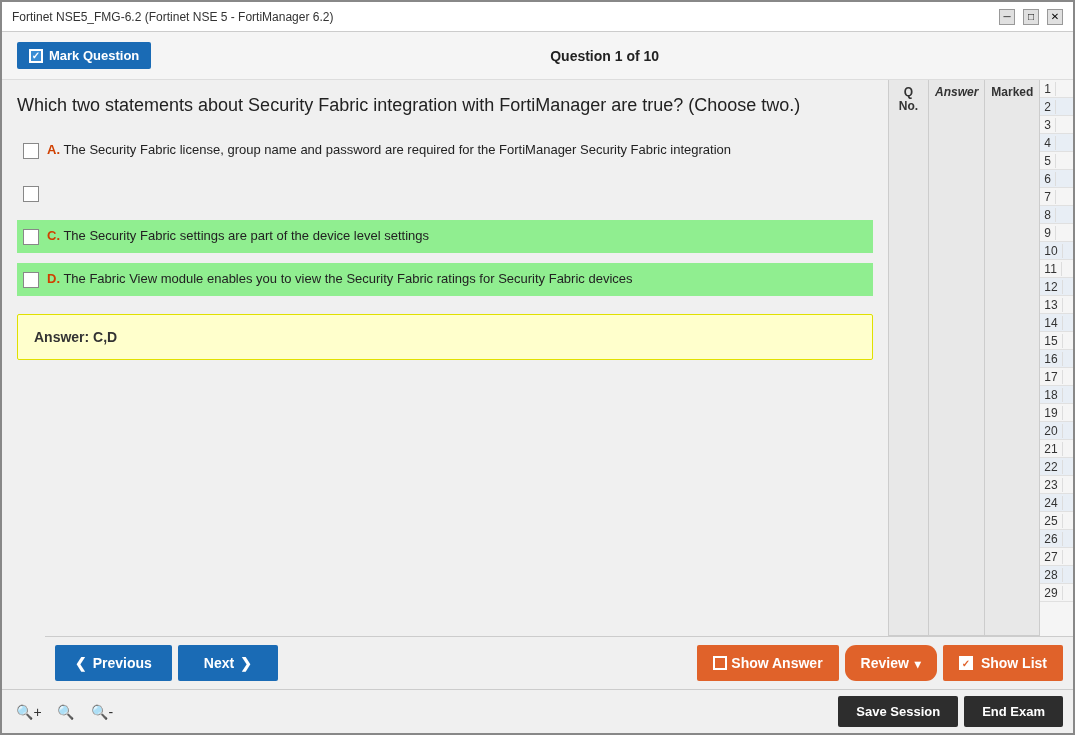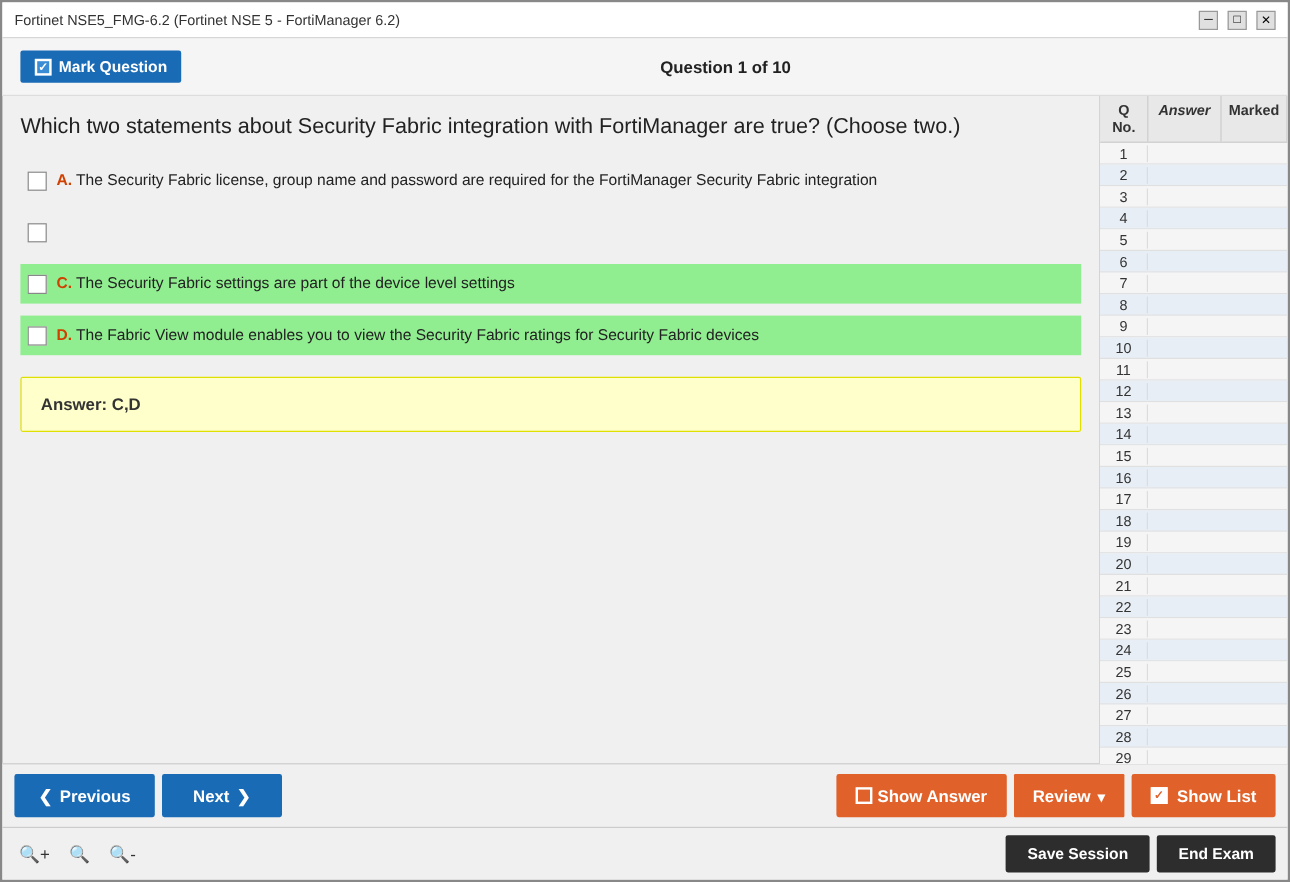--- a/index.html
+++ b/index.html
@@ -138,24 +138,24 @@
       background: #ffffcc;
       border: 1px solid #e0e000;
       padding: 14px 16px;
       font-size: 14px;
       font-weight: bold;
       color: #333;
       margin-top: 8px;
       border-radius: 2px;
     }
     .sidebar {
-      width: 157px;
+      width: 185px;
       border-left: 1px solid #ccc;
       display: flex;
-      flex-direction: column;
+      flex-direction: row;
       background: #f5f5f5;
       flex-shrink: 0;
     }
     .sidebar-header {
       display: flex;
       border-bottom: 1px solid #ccc;
       background: #e8e8e8;
     }
     .sidebar-header-cell {
       font-size: 12px;
@@ -190,20 +190,21 @@
     .sidebar-cell:nth-child(2) { flex: 1; text-align: center; }
     .sidebar-cell:last-child { width: 55px; text-align: center; }
     .footer-buttons {
       border-top: 1px solid #ccc;
       padding: 8px 10px;
       background: #f0f0f0;
       display: flex;
       align-items: center;
       gap: 6px;
       flex-shrink: 0;
+      margin-left: 43px;
     }
     .btn-nav {
       background: #1a6bb5;
       color: white;
       border: none;
       padding: 10px 20px;
       cursor: pointer;
       font-size: 14px;
       font-weight: bold;
       display: flex;
@@ -230,21 +231,21 @@
       background: #e0622a;
       color: white;
       border: none;
       padding: 10px 16px;
       cursor: pointer;
       font-size: 14px;
       font-weight: bold;
       display: flex;
       align-items: center;
       gap: 6px;
-      border-radius: 1px;
+      border-radius: 11px;
     }
     .btn-show-list {
       background: #e0622a;
       color: white;
       border: none;
       padding: 10px 16px;
       cursor: pointer;
       font-size: 14px;
       font-weight: bold;
       display: flex;

